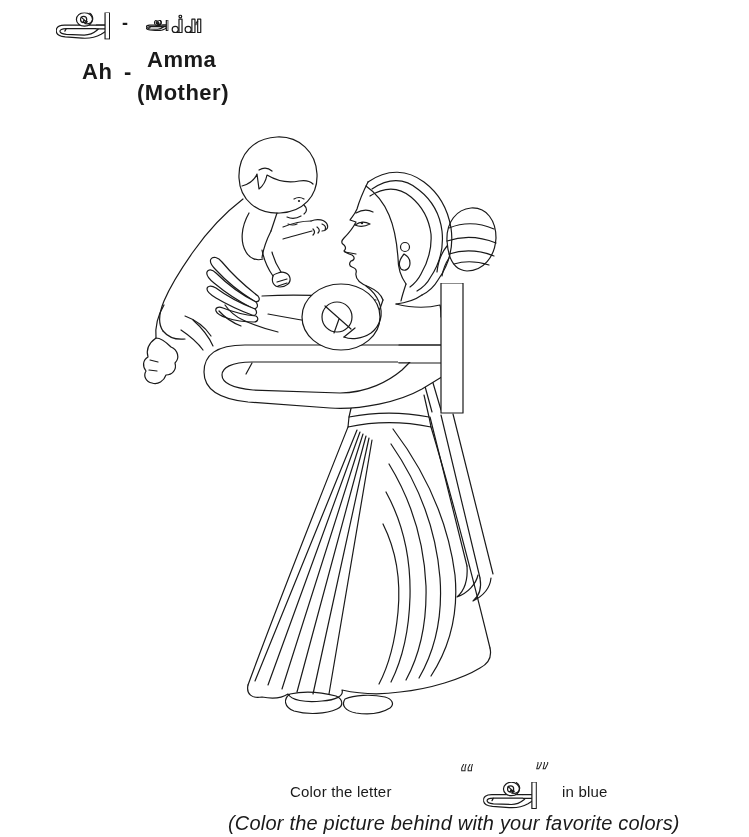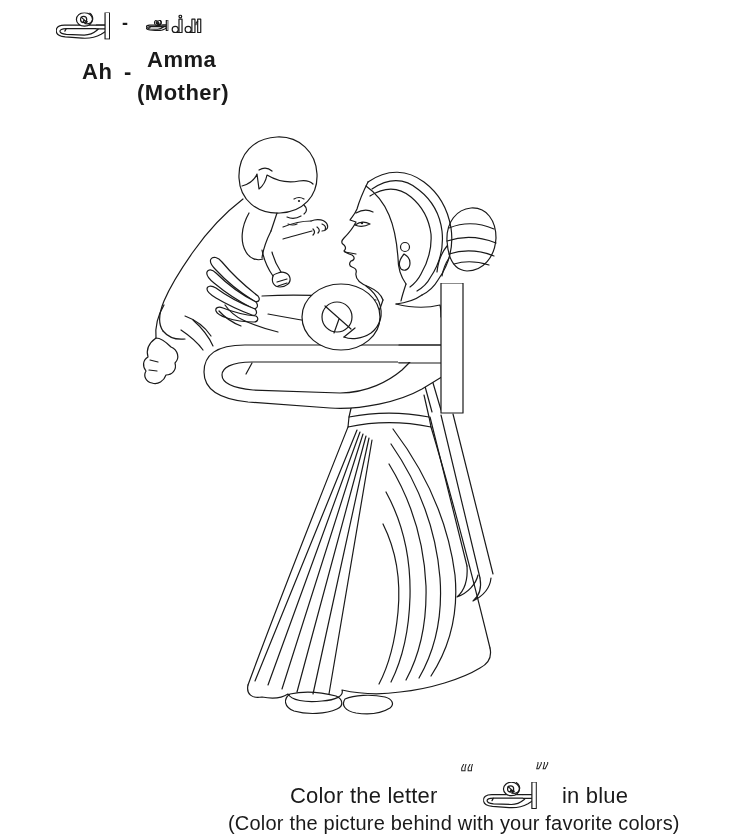--- a/index.html
+++ b/index.html
@@ -1,22 +1,22 @@
 <!DOCTYPE html>
 <html><head>
 <meta charset="utf-8">
 <style>
   html,body{margin:0;padding:0;background:#fff;}
   .page{position:relative;width:749px;height:837px;background:#fff;overflow:hidden;
         font-family:"Liberation Sans",sans-serif;color:#1a1a1a;}
   .abs{position:absolute;}
   .hdr-txt{font-weight:bold;font-size:22px;letter-spacing:.5px;white-space:pre;}
   .dash{font-weight:bold;font-size:18px;}
-  .cap1{font-size:22px;letter-spacing:.2px;white-space:pre;}
-  .cap2{font-size:20px;letter-spacing:.2px;white-space:pre;}
+  .cap1{font-size:15px;letter-spacing:.2px;white-space:pre;}
+  .cap2{font-size:20px;letter-spacing:.2px;white-space:pre;font-style:italic;}
   svg{display:block;}
   #art path,#art rect,#art circle,#art ellipse,#art line,
   .glyph path,.glyph rect,.glyph circle,.glyph ellipse,.glyph line{
      vector-effect:non-scaling-stroke;}
   .q text{font-family:"DejaVu Sans",sans-serif;}
 </style>
 </head>
 <body>
 
 <div class="page">

